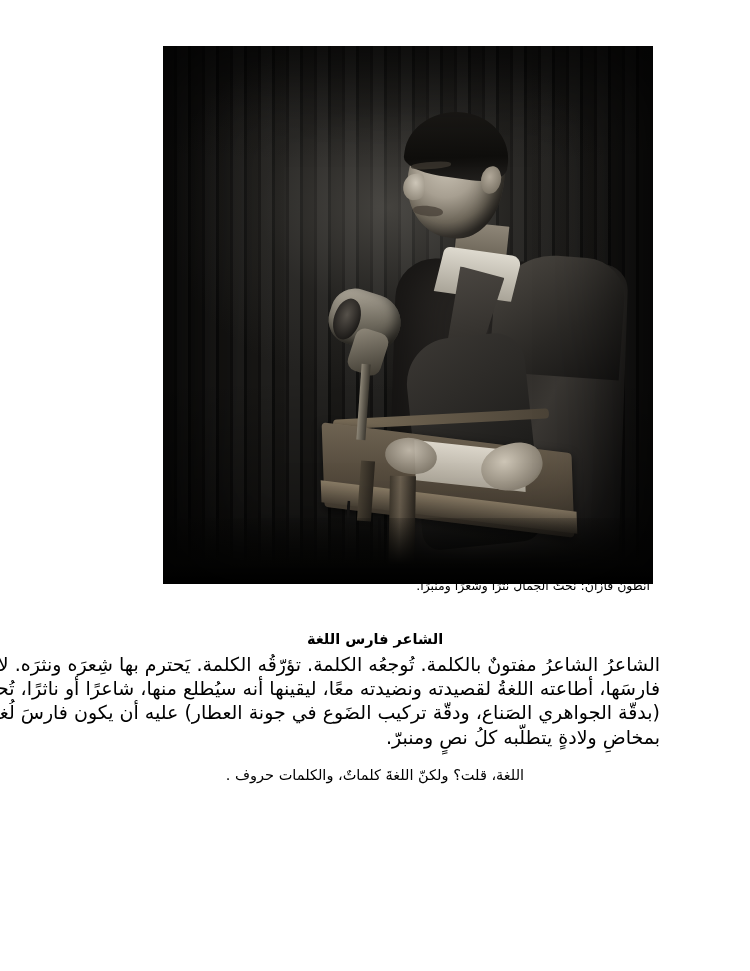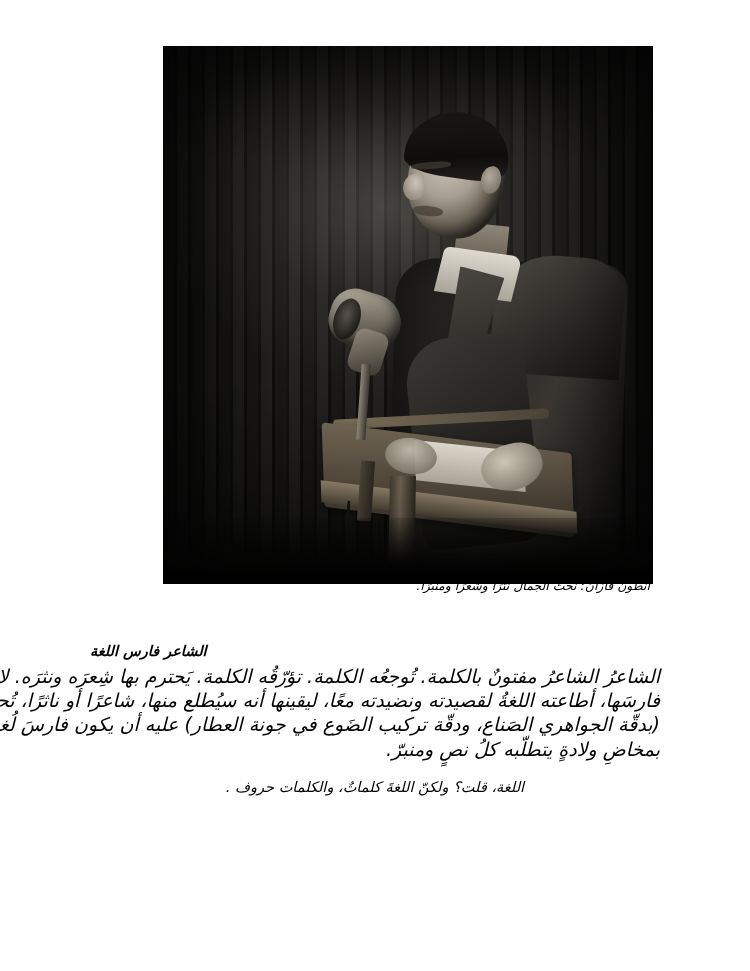--- a/index.html
+++ b/index.html
@@ -14,21 +14,20 @@
     font-family: "DejaVu Sans", "Liberation Sans", sans-serif;
     color: #000000;
     overflow: hidden;
   }
 
   .page {
     position: relative;
     width: 750px;
     height: 913px;
     box-sizing: border-box;
-    font-style: italic;
   }
 
   
   .figure {
     position: absolute;
     left: 123px;
     top: 30px;
     width: 490px;
     height: 538px;
   }
@@ -379,22 +378,22 @@
     left: 90px;
     top: 624px;
     width: 570px;
     direction: rtl;
     text-align: right;
   }
   .heading {
     font-size: 14.5px;
     font-weight: bold;
     line-height: 23px;
-    margin: 16px 0 1px 0;
-    text-align: left;
+    margin: 4px 0 1px 0;
+    text-align: center;
   }
   .para {
     font-size: 19px;
     line-height: 24.2px;
     margin: 0;
     text-align: justify;
     text-align-last: right;
     text-indent: 0;
   }
   .para-line {

